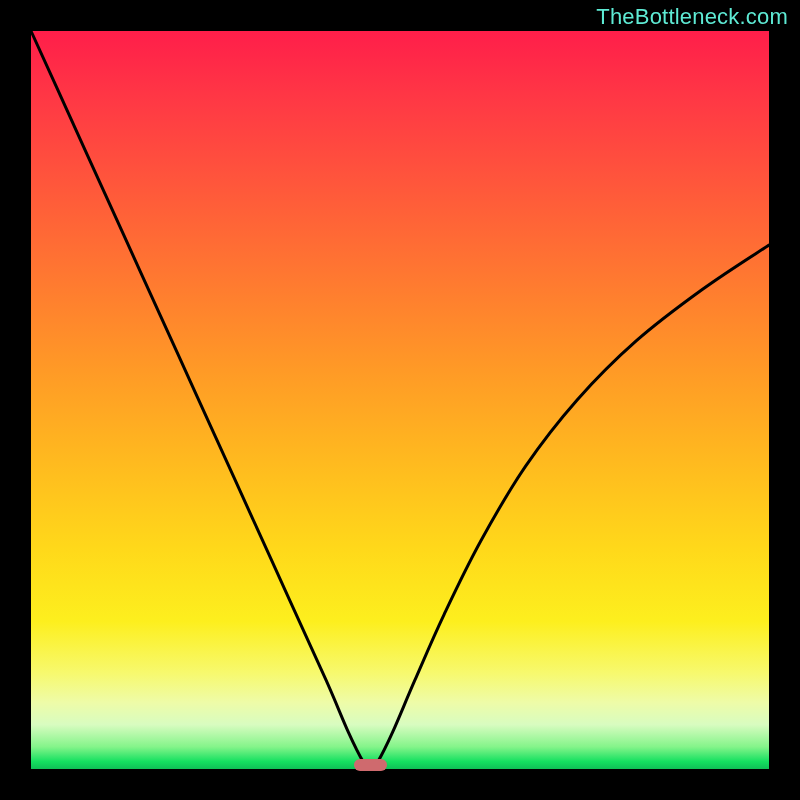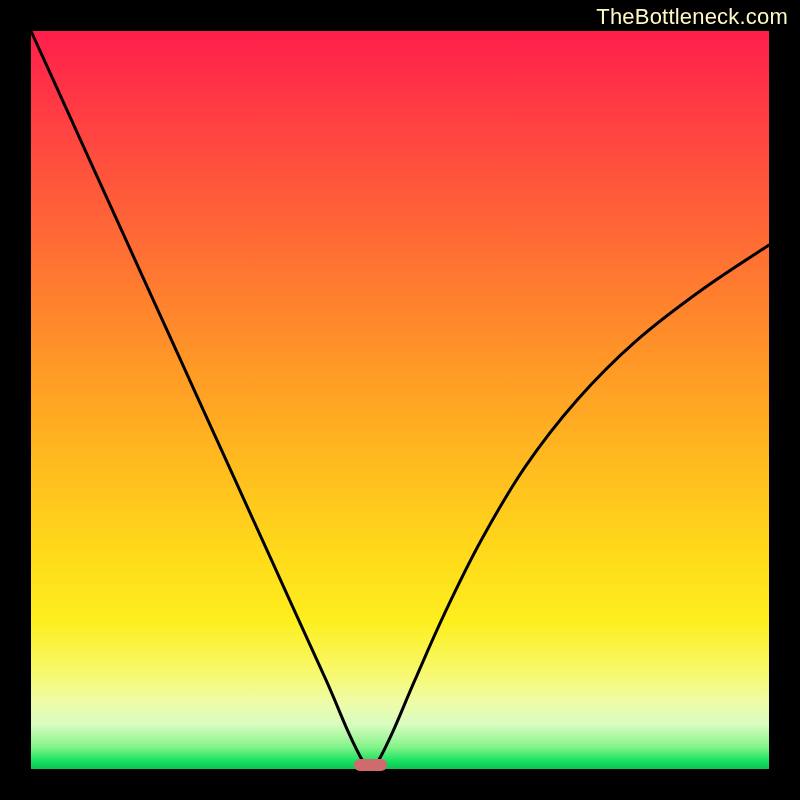--- a/index.html
+++ b/index.html
@@ -14,21 +14,21 @@
   .frame {
     position: relative;
     width: 800px;
     height: 800px;
     background: #000;
   }
   .watermark {
     position: absolute;
     top: 4px;
     right: 12px;
-    color: #fef9c3;
+    color: #5eead4;
     font-size: 22px;
     font-weight: 500;
     letter-spacing: 0.2px;
     user-select: none;
   }
   .plot-area {
     position: absolute;
     left: 31px;
     top: 31px;
     width: 738px;

